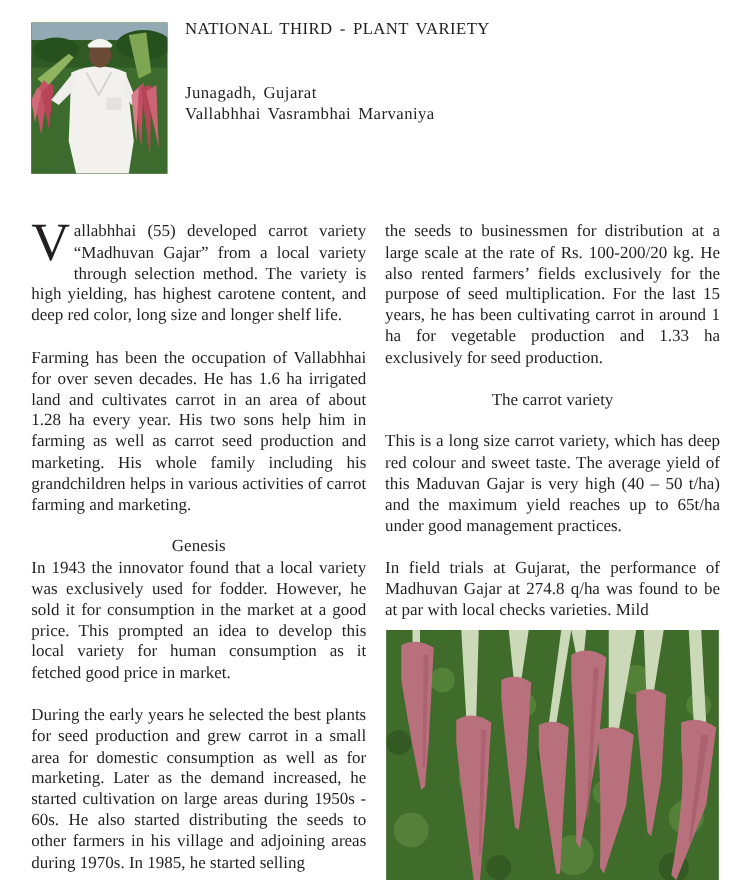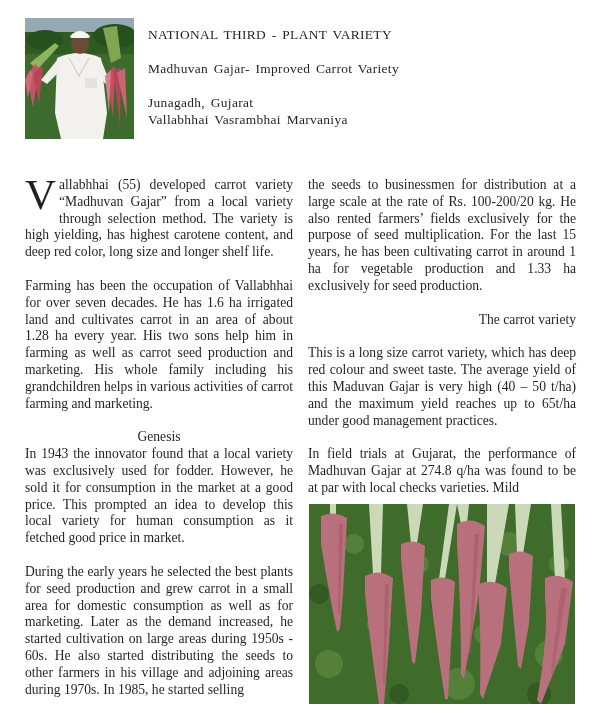--- a/index.html
+++ b/index.html
@@ -5,21 +5,21 @@
     html, body { margin: 0; padding: 0; }
     body {
       width: 601px; height: 713px; background: #ffffff; position: relative; overflow: hidden;
       font-family: "DejaVu Serif", "Liberation Serif", serif; color: #231f20;
     }
     .portrait {
       position: absolute; left: 25px; top: 18px; width: 109px; height: 121px; overflow: hidden;
       background: #3d6a2c;
     }
     .header {
-      position: absolute; left: 148px; top: 26px; width: 440px;
+      position: absolute; left: 148px; top: 14px; width: 440px;
       font-family: "Liberation Serif", serif; font-size: 13.4px; letter-spacing: 0.35px; word-spacing: 2px;
     }
     .header .line { line-height: 17px; white-space: nowrap; }
     .header .gap { height: 17px; }
     .col {
       position: absolute; font-family: "Liberation Serif", serif; font-size: 13.6px; line-height: 16.8px;
       text-align: justify; color: #231f20;
     }
     .col-left { left: 25px; top: 177px; width: 268px; }
     .col-right { left: 308px; top: 177px; width: 268px; }
@@ -65,21 +65,20 @@
     <path d="M82 55 L90 48 L88 100 Z" fill="#c24f62"></path>
     <path d="M88 52 L96 50 L95 108 Z" fill="#b54457"></path>
     <path d="M92 55 L100 50 L102 100 Z" fill="#cc6474"></path>
     <path d="M80 58 L86 52 L84 95 Z" fill="#d7808c"></path>
   </svg>
 </div>
 
 <div class="header">
   <div class="line">NATIONAL THIRD - PLANT VARIETY</div>
   <div class="gap"></div>
-  <div class="line">Madhuvan Gajar- Improved Carrot Variety</div>
   <div class="gap"></div>
   <div class="line">Junagadh, Gujarat</div>
   <div class="line">Vallabhhai Vasrambhai Marvaniya</div>
 </div>
 
 <div class="col col-left">
   <p>
     <span class="dropcap">V</span><span>allabhhai (55) developed carrot variety “Madhuvan Gajar” from a local variety through selection method. The variety is high yielding, has highest carotene content, and deep red color, long size and longer shelf life.</span>
   </p>
   <div class="para-gap"></div>
@@ -87,21 +86,21 @@
   <div class="para-gap"></div>
   <p style="text-align:center;">Genesis</p>
   <p>In 1943 the innovator found that a local variety was exclusively used for fodder. However, he sold it for consumption in the market at a good price. This prompted an idea to develop this local variety for human consumption as it fetched good price in market.</p>
   <div class="para-gap"></div>
   <p>During the early years he selected the best plants for seed production and grew carrot in a small area for domestic consumption as well as for marketing. Later as the demand increased, he started cultivation on large areas during 1950s - 60s. He also started distributing the seeds to other farmers in his village and adjoining areas during 1970s. In 1985, he started selling</p>
 </div>
 
 <div class="col col-right">
   <p>the seeds to businessmen for distribution at a large scale at the rate of Rs. 100-200/20 kg. He also rented farmers’ fields exclusively for the purpose of seed multiplication. For the last 15 years, he has been cultivating carrot in around 1 ha for vegetable production and 1.33 ha exclusively for seed production.</p>
   <div class="para-gap"></div>
-  <p style="text-align:right;">The carrot variety</p>
+  <p style="text-align:center;">The carrot variety</p>
   <div class="para-gap"></div>
   <p>This is a long size carrot variety, which has deep red colour and sweet taste. The average yield of this Maduvan Gajar is very high (40 – 50 t/ha) and the maximum yield reaches up to 65t/ha under good management practices.</p>
   <div class="para-gap"></div>
   <p>In field trials at Gujarat, the performance of Madhuvan Gajar at 274.8 q/ha was found to be at par with local checks varieties. Mild</p>
 </div>
 
 <div class="carrots">
   <svg width="266" height="200" viewBox="0 0 266 200">
     <rect width="266" height="200" fill="#3f6b2b"></rect>
     <g fill="#5d8a3f" opacity="0.7">

